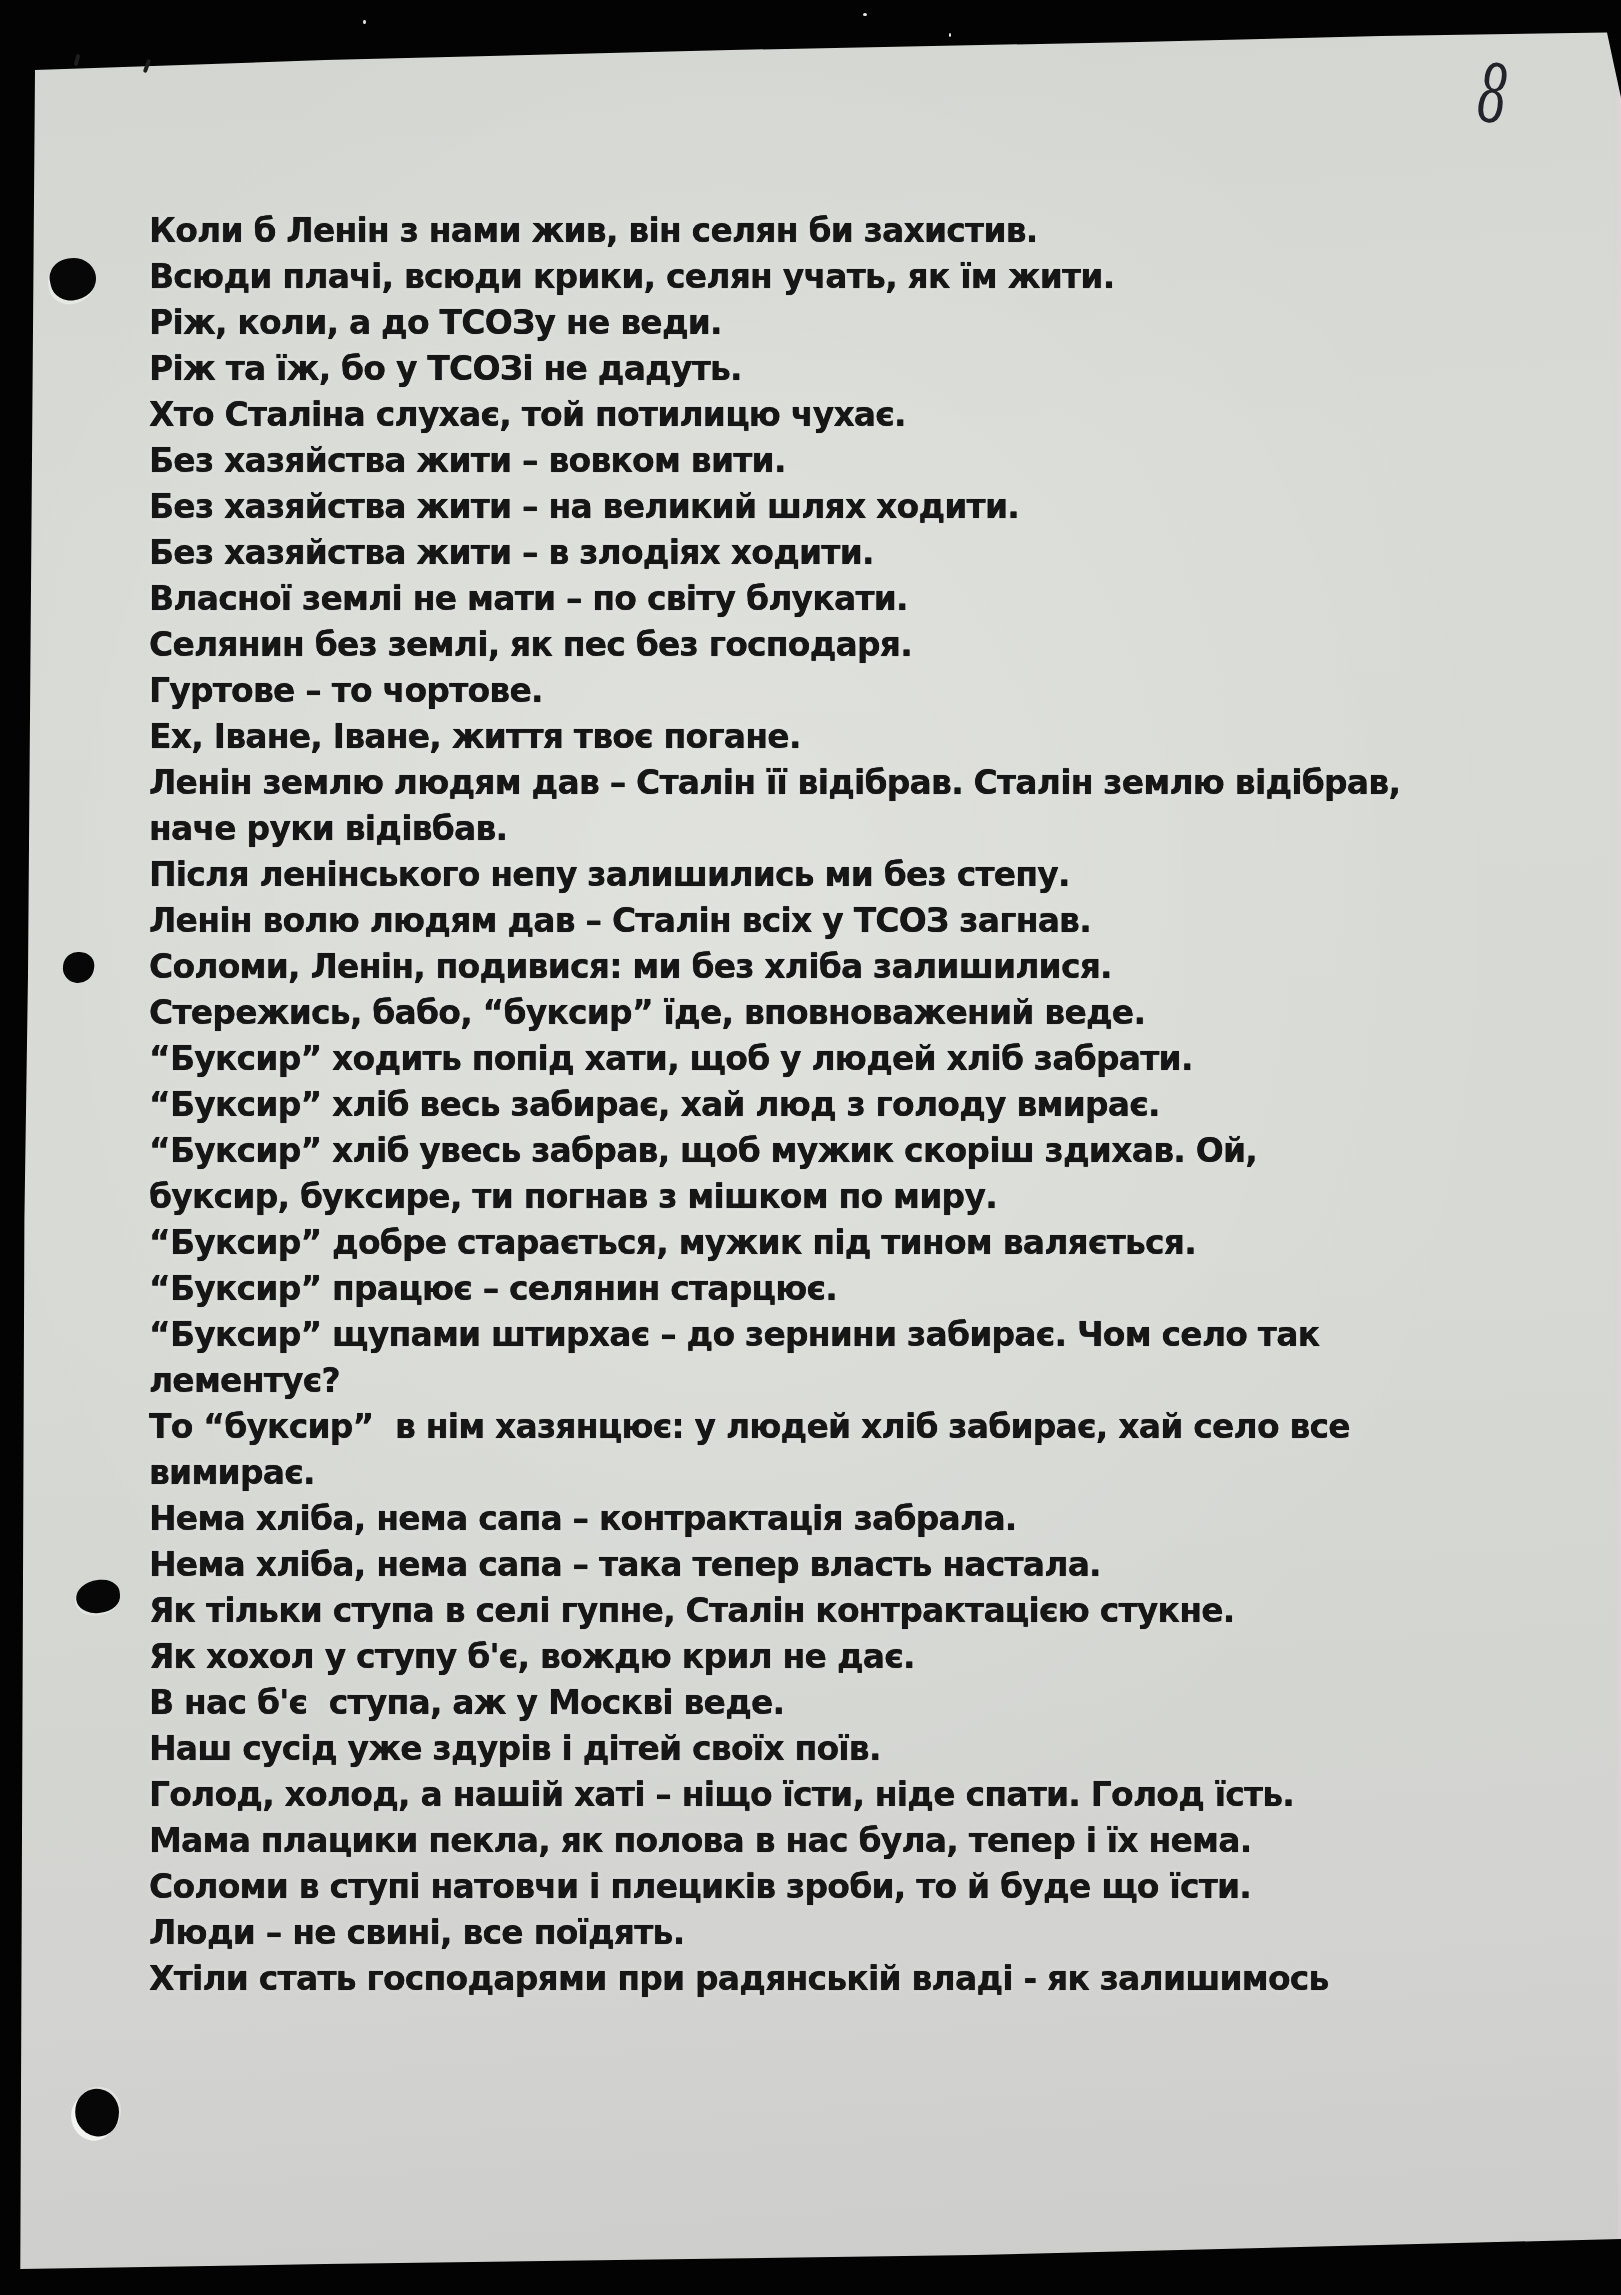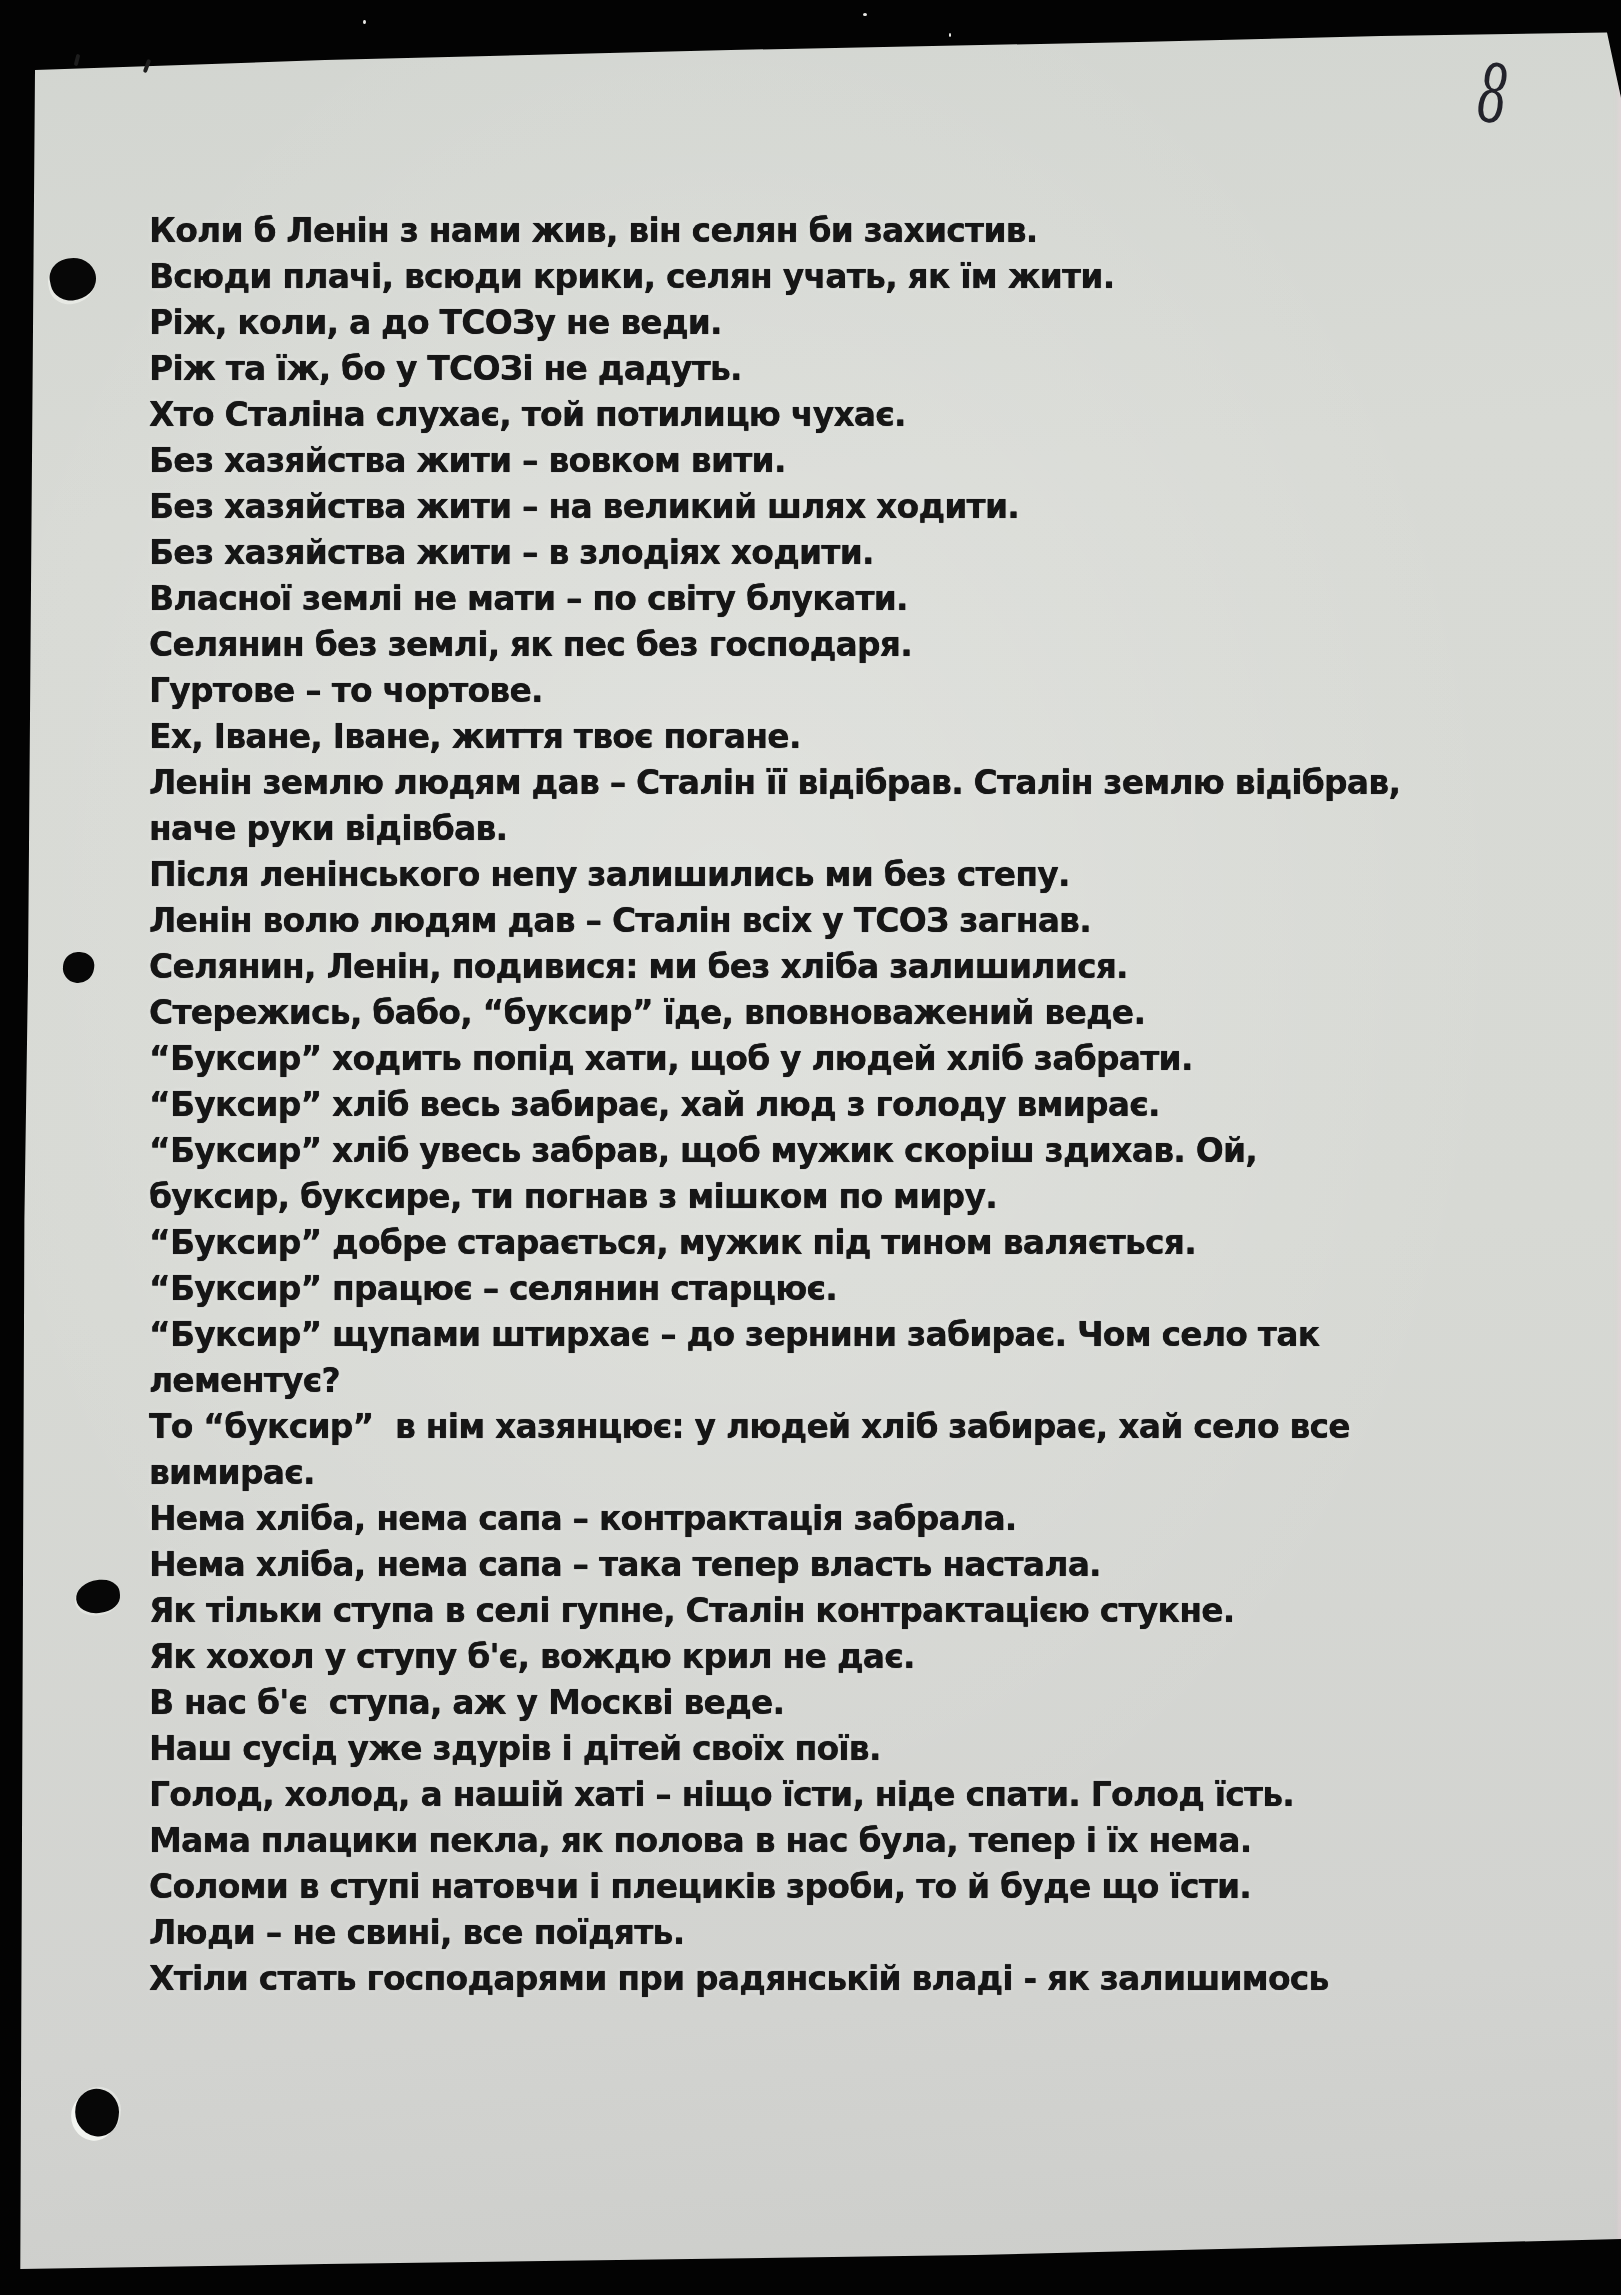--- a/index.html
+++ b/index.html
@@ -103,21 +103,21 @@
       <div class="line">Без хазяйства жити – на великий шлях ходити.</div>
       <div class="line">Без хазяйства жити – в злодіях ходити.</div>
       <div class="line">Власної землі не мати – по світу блукати.</div>
       <div class="line">Селянин без землі, як пес без господаря.</div>
       <div class="line">Гуртове – то чортове.</div>
       <div class="line">Ех, Іване, Іване, життя твоє погане.</div>
       <div class="line">Ленін землю людям дав – Сталін її відібрав. Сталін землю відібрав,</div>
       <div class="line">наче руки відівбав.</div>
       <div class="line">Після ленінського непу залишились ми без степу.</div>
       <div class="line">Ленін волю людям дав – Сталін всіх у ТСОЗ загнав.</div>
-      <div class="line">Селянин, Ленін, подивися: ми без хліба залишилися.</div>
+      <div class="line">Соломи, Ленін, подивися: ми без хліба залишилися.</div>
       <div class="line">Стережись, бабо, “буксир” їде, вповноважений веде.</div>
       <div class="line">“Буксир” ходить попід хати, щоб у людей хліб забрати.</div>
       <div class="line">“Буксир” хліб весь забирає, хай люд з голоду вмирає.</div>
       <div class="line">“Буксир” хліб увесь забрав, щоб мужик скоріш здихав. Ой,</div>
       <div class="line">буксир, буксире, ти погнав з мішком по миру.</div>
       <div class="line">“Буксир” добре старається, мужик під тином валяється.</div>
       <div class="line">“Буксир” працює – селянин старцює.</div>
       <div class="line">“Буксир” щупами штирхає – до зернини забирає. Чом село так</div>
       <div class="line">лементує?</div>
       <div class="line">То “буксир”  в нім хазянцює: у людей хліб забирає, хай село все</div>

